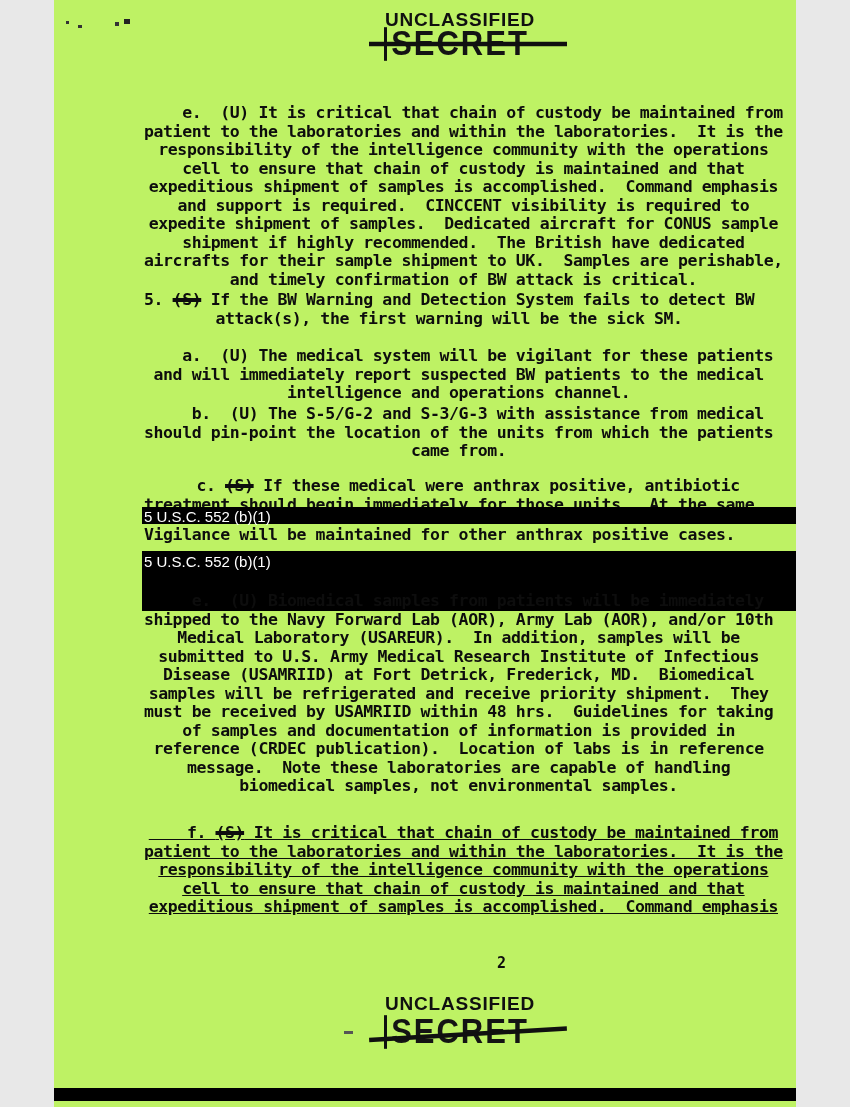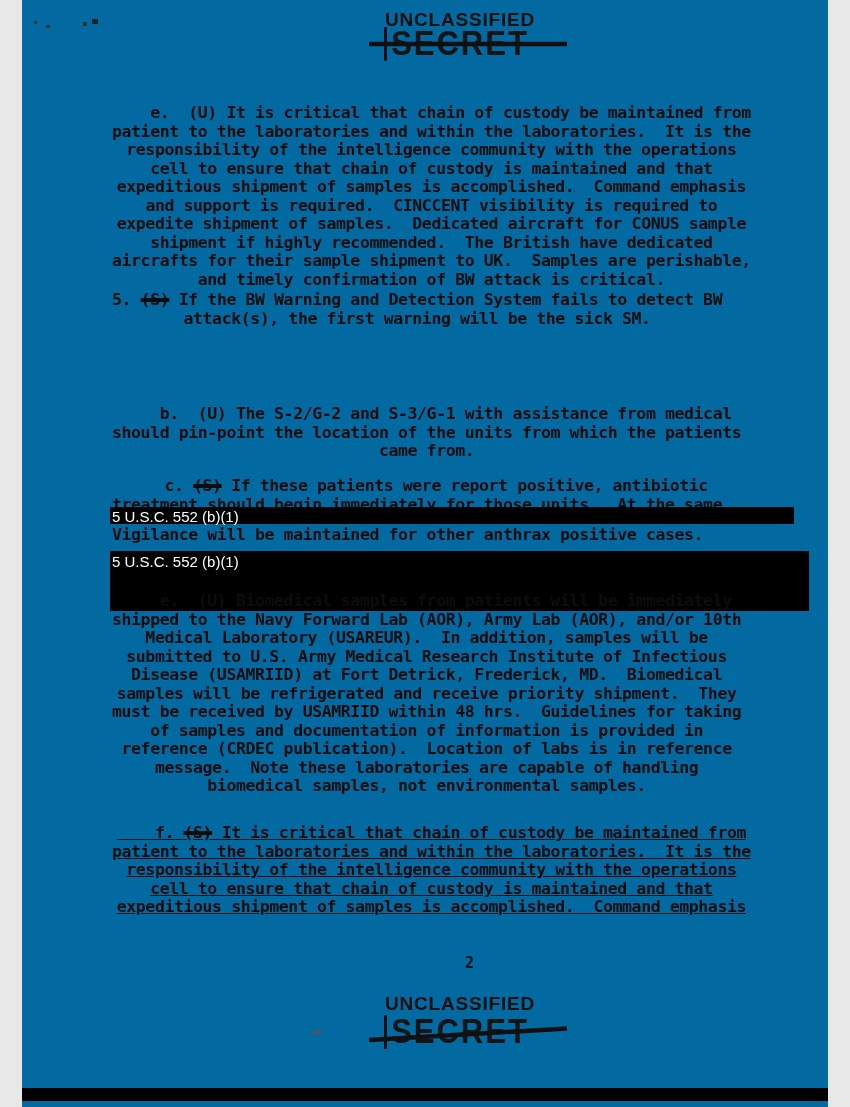--- a/index.html
+++ b/index.html
@@ -1,20 +1,20 @@
 <!DOCTYPE html>
 <html><head>
 <meta charset="utf-8">
 <style>
   html,body { margin:0; padding:0; background:#e8e8e8; }
   .page {
     position:relative;
-    width:806px; height:1107px;
+    width:742px; height:1107px;
     margin:0 auto;
-    background:#0369a1;
+    background:#bef264;
     overflow:hidden;
     font-family:"DejaVu Sans Mono", monospace;
   }
   
   .mono {
     position:absolute;
     left:90px;
     font-family:"DejaVu Sans Mono", monospace;
     font-weight:700;
     font-size:16.5px;
@@ -114,26 +114,29 @@
 expeditious shipment of samples is accomplished.  Command emphasis
 and support is required.  CINCCENT visibility is required to
 expedite shipment of samples.  Dedicated aircraft for CONUS sample
 shipment if highly recommended.  The British have dedicated
 aircrafts for their sample shipment to UK.  Samples are perishable,
 and timely confirmation of BW attack is critical.</div>
 
   <div class="mono" style="top:291px;"><span>5. </span><span class="struck">(S)</span><span> If the BW Warning and Detection System fails to detect BW
 attack(s), the first warning will be the sick SM.</span></div>
 
+  <div class="mono" style="top:347px;">    a.  (U) The medical system will be vigilant for these patients
+and will immediately report suspected BW patients to the medical
+intelligence and operations channel.</div>
 
-  <div class="mono" style="top:405px;">    b.  (U) The S-2/G-2 and S-3/G-1 with assistance from medical
+  <div class="mono" style="top:405px;">    b.  (U) The S-5/G-2 and S-3/G-3 with assistance from medical
 should pin-point the location of the units from which the patients
 came from.</div>
 
-  <div class="mono" style="top:477px;"><span>    c. </span><span class="struck">(S)</span><span> If these patients were report positive, antibiotic
+  <div class="mono" style="top:477px;"><span>    c. </span><span class="struck">(S)</span><span> If these medical were anthrax positive, antibiotic
 treatment should begin immediately for those units.  At the same</span></div>
 
   <div class="redaction" style="left:88px;top:507px;width:684px;height:17px;">
     <span class="rlabel" style="top:1px;">5 U.S.C. 552 (b)(1)</span>
   </div>
 
   <div class="mono" style="top:526px;">Vigilance will be maintained for other anthrax positive cases.</div>
 
   <div class="redaction" style="left:88px;top:551px;width:699px;height:60px;">
     <span class="rlabel">5 U.S.C. 552 (b)(1)</span>

